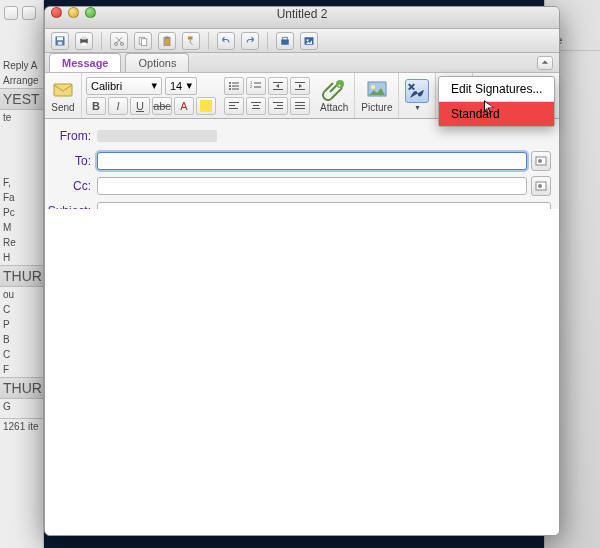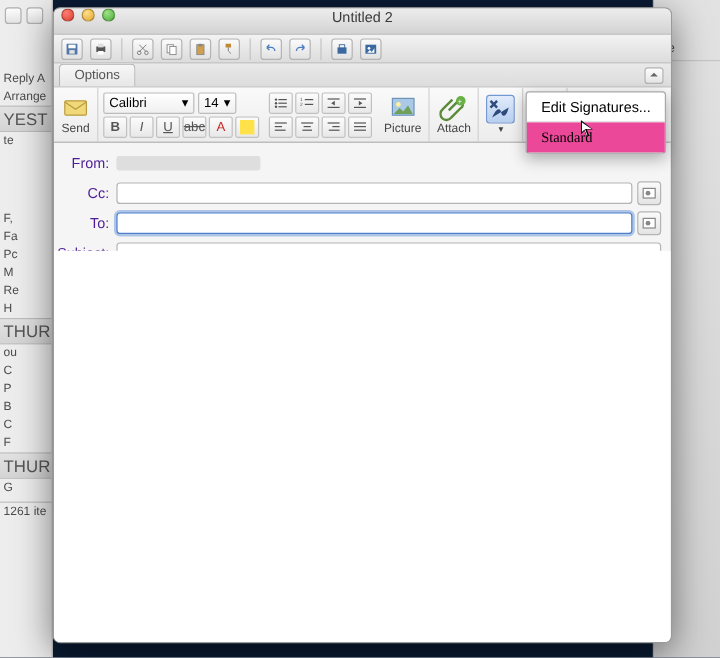--- a/index.html
+++ b/index.html
@@ -143,21 +143,21 @@
     left:410px; top:76px;
     min-width:110px;
     background:#fff; border:1px solid #a8a8a8;
     box-shadow:0 4px 12px rgba(0,0,0,.3);
     border-radius:3px;
     font-size:12px;
     z-index:10;
     margin-left:28px;
   }
   .dropdown .item{padding:5px 12px; cursor:default;}
-  .dropdown .item.sel{background:#ec4899;font-family:Liberation Serif, serif;}
+  .dropdown .item.sel{background:#ef4444;}
   .dropdown .divider{height:1px;background:#dcdcdc}
   .fields { font-size:12px; color:#3a3a3a; padding-top:6px;}
   .field-row { display:flex; align-items:center; height:22px; margin-bottom:3px; padding-right:8px;}
   .field-row label { width:52px; text-align:right; padding-right:6px; color:#4c1d95;}
   .field-input {
     flex:1; height:18px;
     border:1px solid #b4b4b4; border-radius:3px; background:#fff;
   }
   .field-input.focus{border-color:#4f80c9; box-shadow:0 0 0 2px rgba(88,140,215,.45);}
   .field-row .from-val{flex:1; height:20px; display:flex; align-items:center;}
@@ -293,20 +293,21 @@
     <div class="tb-btn">
         <svg viewBox="0 0 16 16">
           <rect x="2" y="3" width="12" height="10" fill="#3b6aa0"></rect>
           <circle cx="6" cy="7" r="1.5" fill="#fff"></circle>
           <path fill="#fff" d="M4 12l3-3 2 2 3-4v5z"></path>
         </svg>
       </div>
   </div>
 
   <div class="ribbon-tabs">
+    <div class="ribbon-tab active">Message</div>
     <div class="ribbon-tab">Options</div>
     <div class="spacer"></div>
     <div class="ribbon-collapse">
       <svg viewBox="0 0 10 10">
           <path fill="#666" d="M1 6l4-4 4 4z"></path>
         </svg>
     </div>
   </div>
 
   <div class="ribbon">
@@ -410,37 +411,37 @@
               <rect x="1" y="5" width="10" height="1" fill="#555"></rect>
               <rect x="1" y="8" width="10" height="1" fill="#555"></rect>
             </svg>
           </div>
       </div>
     </div>
 
     <div class="ribbon-group">
       <div class="big-icon">
           <svg viewBox="0 0 24 24">
+            <path fill="none" stroke="#5a8b3a" stroke-width="2" d="M8 14l6-6a3 3 0 114 4l-8 8a5 5 0 11-7-7l8-8"></path>
+            <circle cx="18" cy="6" r="4" fill="#69b146"></circle>
+            <text x="15.5" y="8.5" font-size="6" fill="#fff">+</text>
+          </svg>
+        </div>
+      <span>Attach</span>
+    </div>
+
+    <div class="ribbon-group">
+      <div class="big-icon">
+          <svg viewBox="0 0 24 24">
             <rect x="3" y="4" width="18" height="14" fill="#a9c9e6" stroke="#6d92b8"></rect>
             <circle cx="8" cy="9" r="2" fill="#fff29a"></circle>
             <path fill="#6fa05a" d="M4 17l5-5 3 3 4-5 4 7z"></path>
           </svg>
         </div>
       <span>Picture</span>
-    </div>
-
-    <div class="ribbon-group">
-      <div class="big-icon">
-          <svg viewBox="0 0 24 24">
-            <path fill="none" stroke="#5a8b3a" stroke-width="2" d="M8 14l6-6a3 3 0 114 4l-8 8a5 5 0 11-7-7l8-8"></path>
-            <circle cx="18" cy="6" r="4" fill="#69b146"></circle>
-            <text x="15.5" y="8.5" font-size="6" fill="#fff">+</text>
-          </svg>
-        </div>
-      <span>Attach</span>
     </div>
 
     <div class="ribbon-group">
       <div class="sig-btn">
         <svg viewBox="0 0 16 16">
             <path fill="#2e4b7c" d="M3 13s2-5 4-5 1 4 3 4 3-5 3-5"></path>
             <path stroke="#2e4b7c" stroke-width="1.5" fill="none" d="M2 3l4 4M6 3L2 7"></path>
           </svg>
       </div>
       <span style="font-size:8px">▾</span>
@@ -458,43 +459,43 @@
           </svg>
       </div>
     </div>
   </div>
 
   <div class="fields">
     <div class="field-row">
       <label>From:</label>
       <div class="from-val">
           <span class="blur"></span>
+        </div>
+    </div>
+    <div class="field-row">
+      <label>To:</label>
+      <div class="field-input focus" value=""></div>
+      <div class="cc-extra">
+          <svg viewBox="0 0 12 12">
+            <rect x="1" y="2" width="10" height="8" fill="#fff" stroke="#888"></rect>
+            <circle cx="5" cy="6" r="2" fill="#888"></circle>
+          </svg>
         </div>
     </div>
     <div class="field-row">
       <label>Cc:</label>
       <div class="field-input" value=""></div>
       <div class="cc-extra">
           <svg viewBox="0 0 12 12">
             <rect x="1" y="2" width="10" height="8" fill="#fff" stroke="#888"></rect>
             <circle cx="5" cy="6" r="2" fill="#888"></circle>
           </svg>
         </div>
     </div>
     <div class="field-row">
-      <label>To:</label>
-      <div class="field-input focus" value=""></div>
-      <div class="cc-extra">
-          <svg viewBox="0 0 12 12">
-            <rect x="1" y="2" width="10" height="8" fill="#fff" stroke="#888"></rect>
-            <circle cx="5" cy="6" r="2" fill="#888"></circle>
-          </svg>
-        </div>
-    </div>
-    <div class="field-row">
       <label>Subject:</label>
       <div class="field-input" value=""></div>
     </div>
   </div>
 
   <div class="body-area"></div>
 </div>
 
 <div class="dropdown">
   <div class="item">Edit Signatures...</div>

